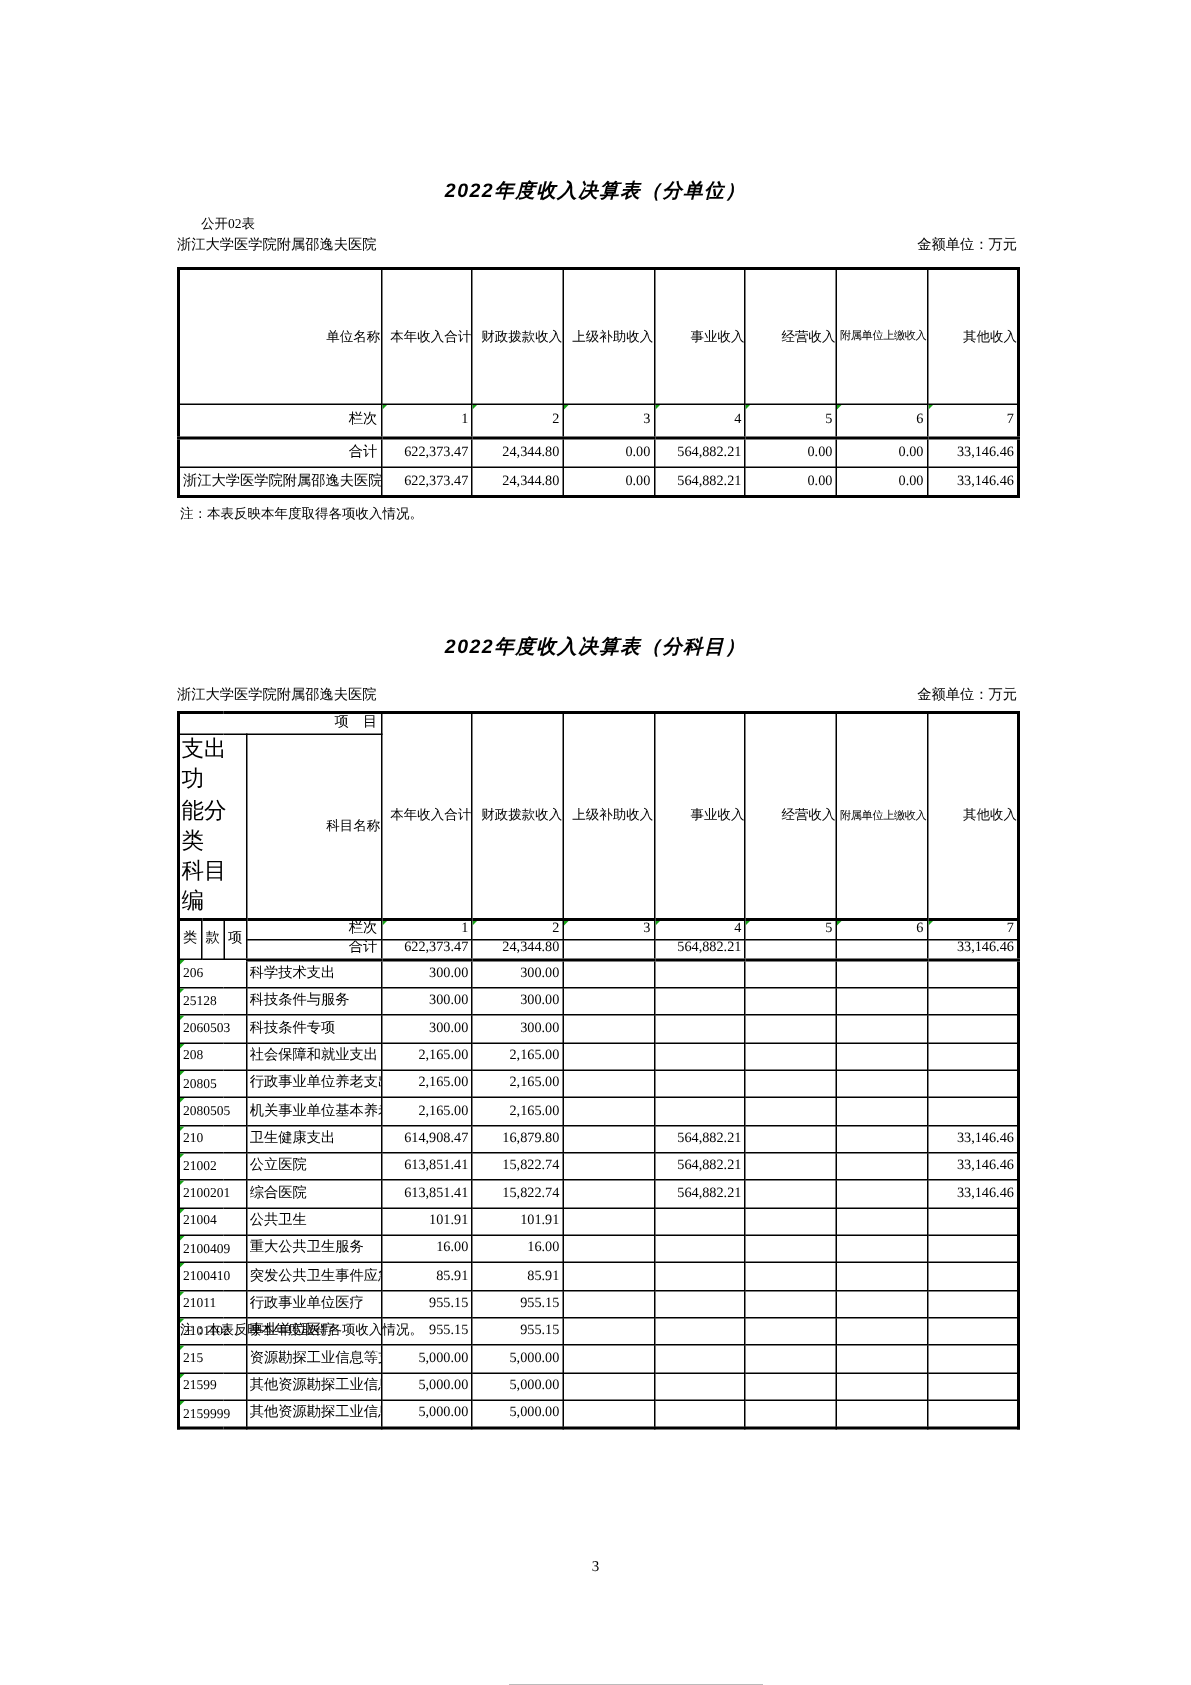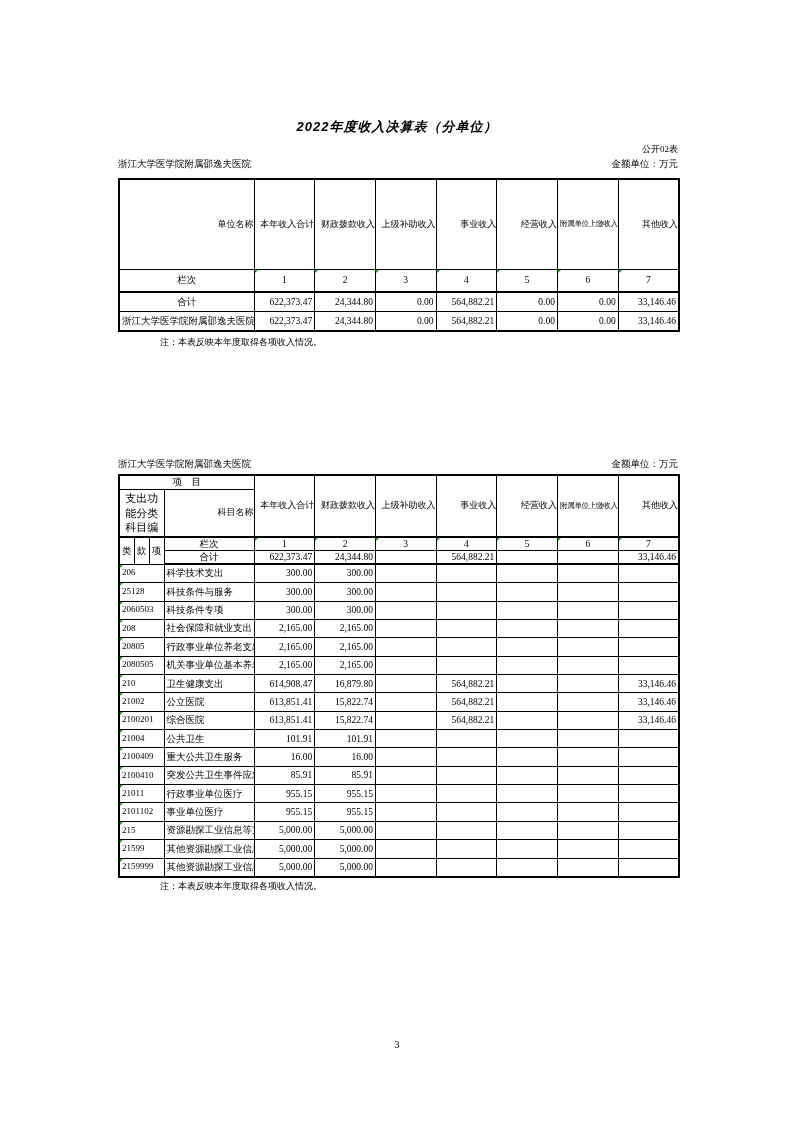--- a/index.html
+++ b/index.html
@@ -12,22 +12,22 @@
     color:#000;
     overflow:hidden;
   }
   .title{
     position:absolute;left:0;width:794px;
     text-align:center;
     font-family:"Liberation Sans","DejaVu Sans",sans-serif;
     font-weight:bold;font-size:13px;letter-spacing:1px;font-style:italic;
   }
   .meta-right{
-    position:absolute;left:118px;width:560px;
-    text-align:right;font-size:9px;line-height:11px;
+    position:absolute;left:134px;width:560px;
+    font-size:9px;line-height:11px;
   }
   .org-line{
     position:absolute;left:118px;width:560px;
     display:flex;justify-content:space-between;align-items:flex-end;
     font-size:9.5px;line-height:11px;
   }
   table{
     position:absolute;left:118px;
     border-collapse:collapse;table-layout:fixed;
     width:560px;
@@ -35,44 +35,44 @@
     font-size:9.5px;line-height:1.1;
   }
   td{
     border:1px solid #000;
     padding:0 2px;
     overflow:hidden;white-space:nowrap;
     vertical-align:middle;
   }
   .hdr{text-align:right;font-size:9px;padding:0;}
   .sq{font-size:7.5px;letter-spacing:-0.3px;margin-left:36px;}
-  .ctr{text-align:center;margin-top:39px;}
+  .ctr{text-align:right;margin-top:39px;}
   .num{text-align:right;font-family:"Liberation Serif","DejaVu Serif",serif;}
   .subj{text-align:left;}
   .ind{}
   .code{text-align:left;font-size:9px;}
-  .vhdr{white-space:pre-line;text-align:center;font-size:11px;line-height:1.35;padding:0 1px;}
+  .vhdr{white-space:pre-line;text-align:left;font-size:15px;line-height:1.35;padding:0 1px;}
   .gt{position:relative;}
   .gt::before{
     content:"";position:absolute;top:0;left:0;width:0;height:0;
     border-top:3px solid #17a317;border-right:3px solid transparent;
   }
   #table1 tr.r-lanci td{border-bottom:2px solid #000;}
   #table1 tr.r-head td{height:89px;}
   #table1 tr.r-lanci td{height:21px;}
   #table1 tr.r-data td{height:18px;}
   #table2 tr.r-lanci td{border-top:2px solid #000;}
   #table2 tr.r-total td{border-bottom:2px solid #000;}
   #table2 tr.r-proj td{height:13px;}
   #table2 tr.r-head2 td{height:46px;}
   #table2 tr.r-lanci td,#table2 tr.r-total td{height:12px;}
   #table2 tr.r-data td{height:17.35px;}
   .note{
     position:absolute;left:120px;width:560px;
-    font-size:9px;text-align:left;margin-left:40px;
+    font-size:9px;text-align:left;
   }
   .pageno{
     position:absolute;left:0;width:794px;
     text-align:center;font-size:10px;
   }
 </style>
 </head>
 <body>
 
 <div class="sheet">
@@ -136,20 +136,21 @@
           <td class="num">564,882.21</td>
           <td class="num">0.00</td>
           <td class="num">0.00</td>
           <td class="num">33,146.46</td>
         </tr>
       </tbody>
   </table>
 
   <div class="note" style="top:336px;">注：本表反映本年度取得各项收入情况。</div>
 
+  <div class="title" style="top:422px;">2022年度收入决算表（分科目）</div>
   <div class="org-line" style="top:459px;">
     <span>浙江大学医学院附属邵逸夫医院</span>
     <span>金额单位：万元</span>
   </div>
 
   <table id="table2" style="top:474px;">
     <colgroup>
       <col style="width:15px">
         <col style="width:15px">
         <col style="width:15px">

